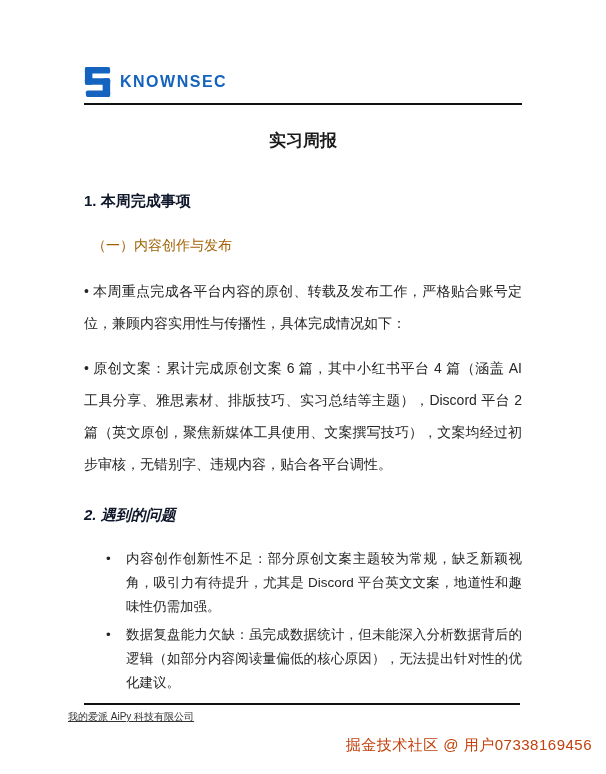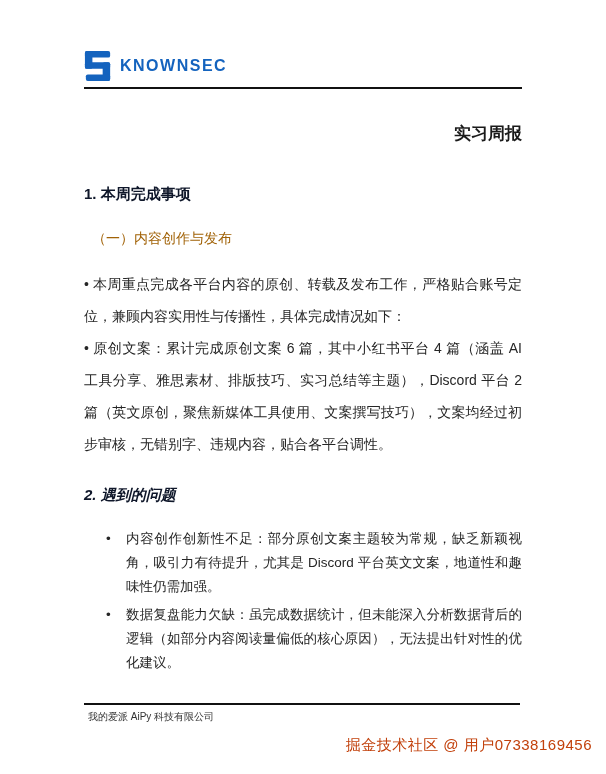--- a/index.html
+++ b/index.html
@@ -5,21 +5,21 @@
   * { margin: 0; padding: 0; box-sizing: border-box; }
   html, body { background: #ffffff; }
   body { font-family: "Liberation Sans", "DejaVu Sans", sans-serif; }
 
   .page {
     position: relative;
     width: 606px;
     height: 774px;
     background: #ffffff;
     overflow: hidden;
-    padding: 48px 84px 0 84px;
+    padding: 64px 84px 0 84px;
     color: #262626;
   }
 
   
   .logo-row {
     display: flex;
     align-items: center;
     height: 36px;
   }
   .logo-icon { width: 28px; height: 32px; display: inline-block; }
@@ -32,41 +32,42 @@
     color: #1463BE;
   }
   .header-rule {
     border: none;
     border-top: 2px solid #111111;
     margin-top: 3px;
   }
 
   
   .doc-title {
-    margin-top: 33px;
-    text-align: right;
+    margin-top: 24px;
+    text-align: center;
     font-size: 17px;
     font-weight: bold;
     color: #1a1a1a;
   }
 
   
   .section-heading {
     margin-top: 40px;
     font-size: 15px;
     font-weight: bold;
     color: #0f172a;
   }
   .sub-heading {
     margin-top: 26px;
     margin-left: 8px;
     font-size: 14px;
     color: #a16207;
   }
   .body-paragraph {
+    margin-top: 13px;
     font-size: 14px;
     line-height: 32px;
     text-align: justify;
     color: #262626;
   }
   .body-paragraph.first { margin-top: 20px; }
 
   .section-heading.second { margin-top: 26px; font-style: italic; }
 
   .issue-list {
@@ -93,24 +94,25 @@
   .footer-rule {
     position: absolute;
     left: 84px;
     right: 86px;
     top: 703px;
     border: none;
     border-top: 2px solid #111111;
   }
   .footer-company {
     position: absolute;
-    left: 88px;
+    left: 68px;
     top: 710px;
     font-size: 10px;
     color: #333333;
+    text-decoration: underline;
   }
   .watermark {
     position: absolute;
     right: 14px;
     top: 736px;
     font-size: 15px;
     color: #c2410c;
     text-shadow: 1px 1px 0 #ffffff;
     letter-spacing: 0.5px;
   }

